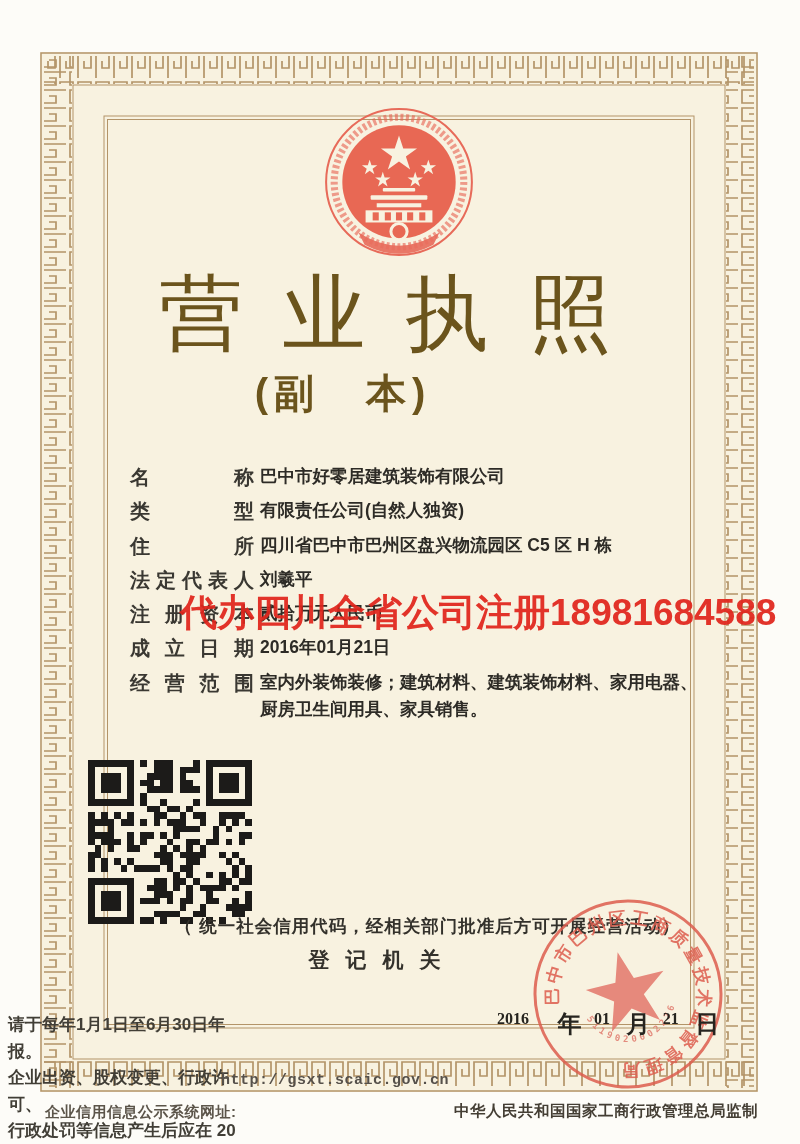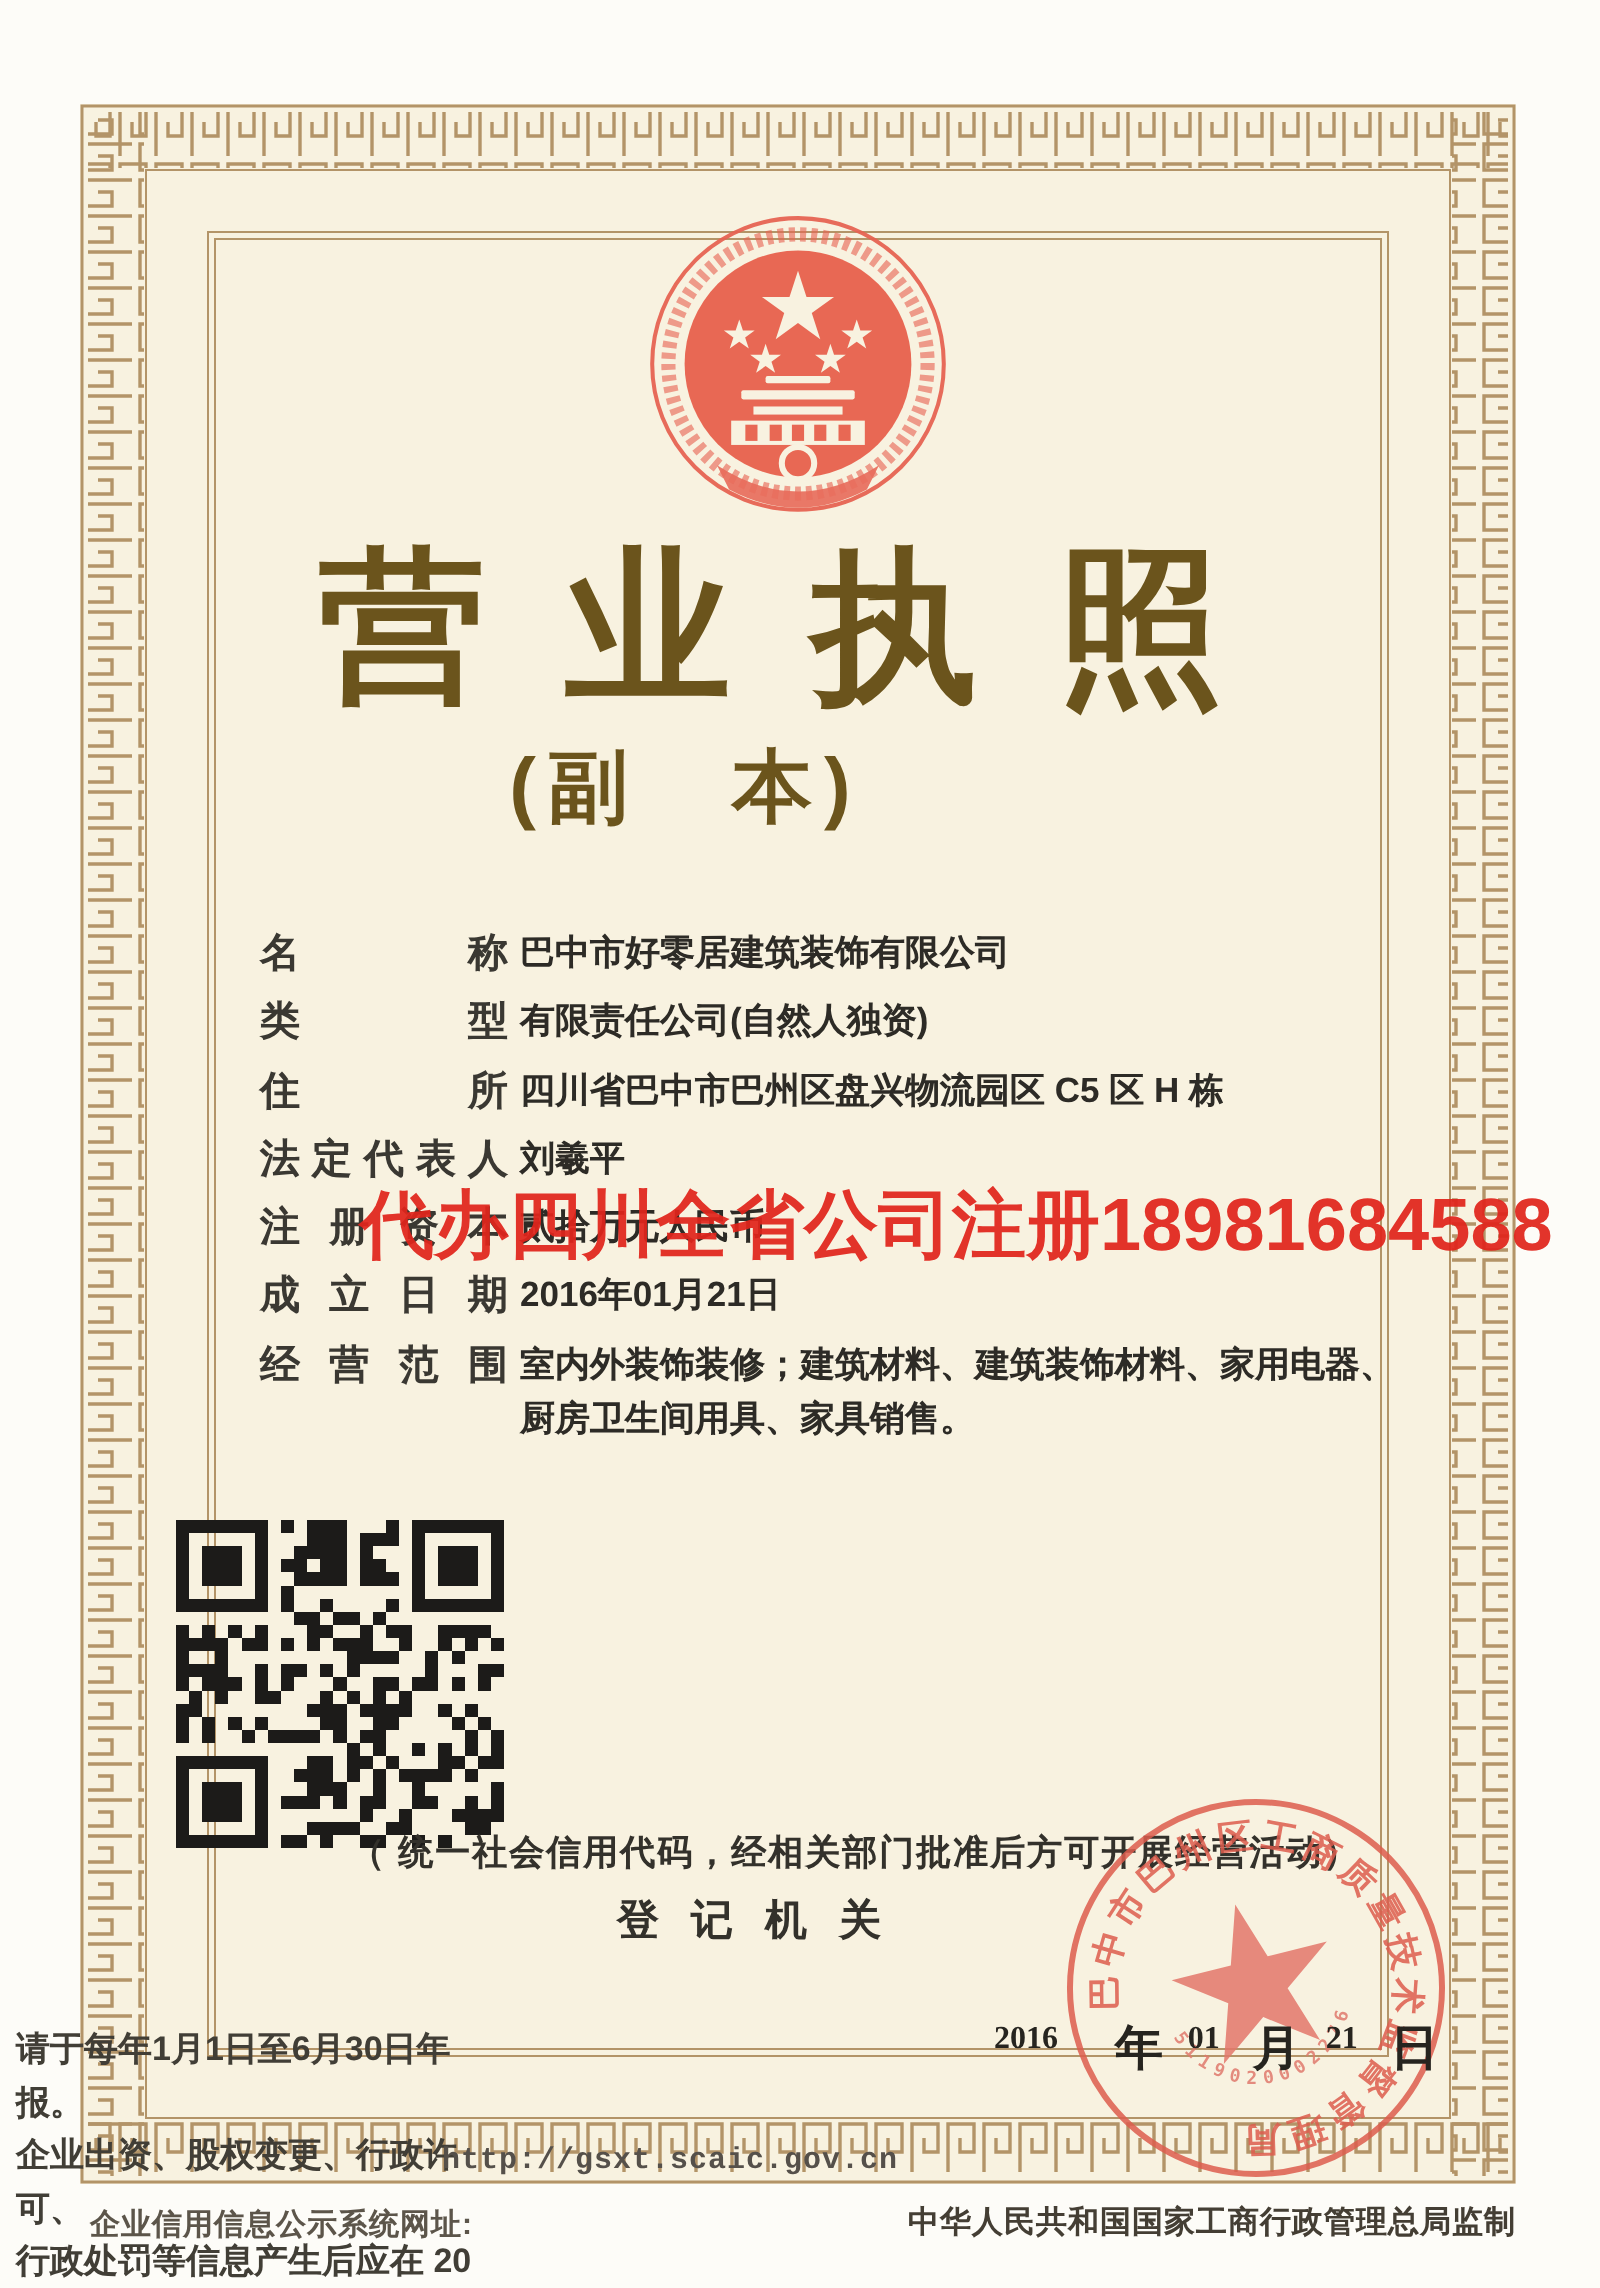--- a/index.html
+++ b/index.html
@@ -10,21 +10,21 @@
     -webkit-font-smoothing:antialiased;
   }
   .paper{position:absolute;left:40px;top:52px;width:718px;height:1040px;background:#f8f2e0;z-index:0;}
   .frame-svg{position:absolute;left:40px;top:52px;z-index:1;}
   .content{position:absolute;left:0;top:0;width:800px;height:1144px;z-index:2;}
 
   .emblem{position:absolute;left:318px;top:103px;width:162px;height:162px;opacity:.94;}
 
   .title{
     position:absolute;left:0;top:270px;width:771px;text-align:center;
-    font-size:83px;font-weight:bold;color:#6b541c;
+    font-size:83px;font-weight:normal;color:#6b541c;
     letter-spacing:40px;text-indent:40px;line-height:1.05;
   }
   .subtitle{
     position:absolute;left:0;top:366px;width:680px;text-align:center;
     font-size:40px;font-weight:bold;color:#6b541c;letter-spacing:6px;text-indent:6px;
   }
   .credit-line{
     position:absolute;left:298px;top:422px;white-space:nowrap;
     font-size:19px;font-weight:bold;color:#36332b;
   }

